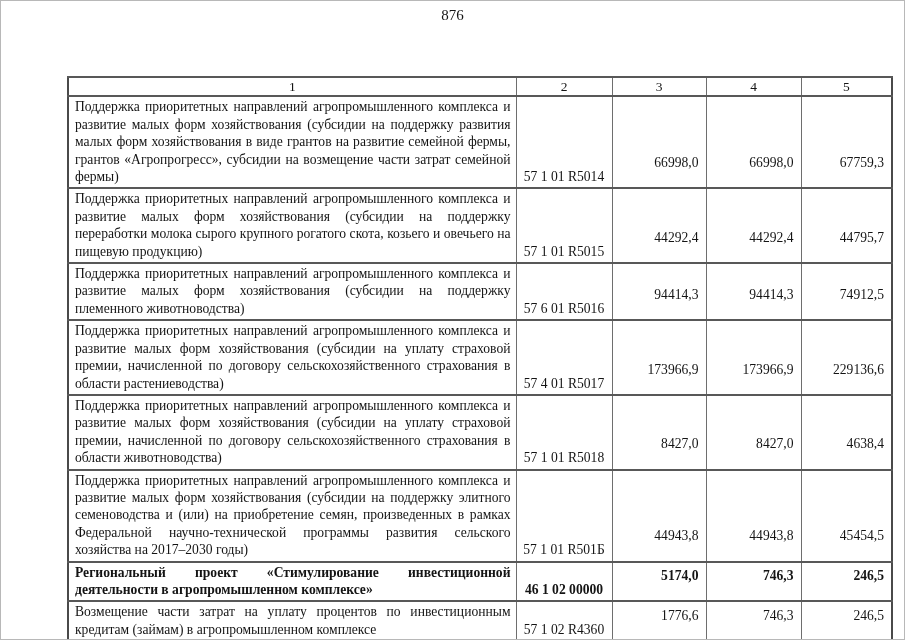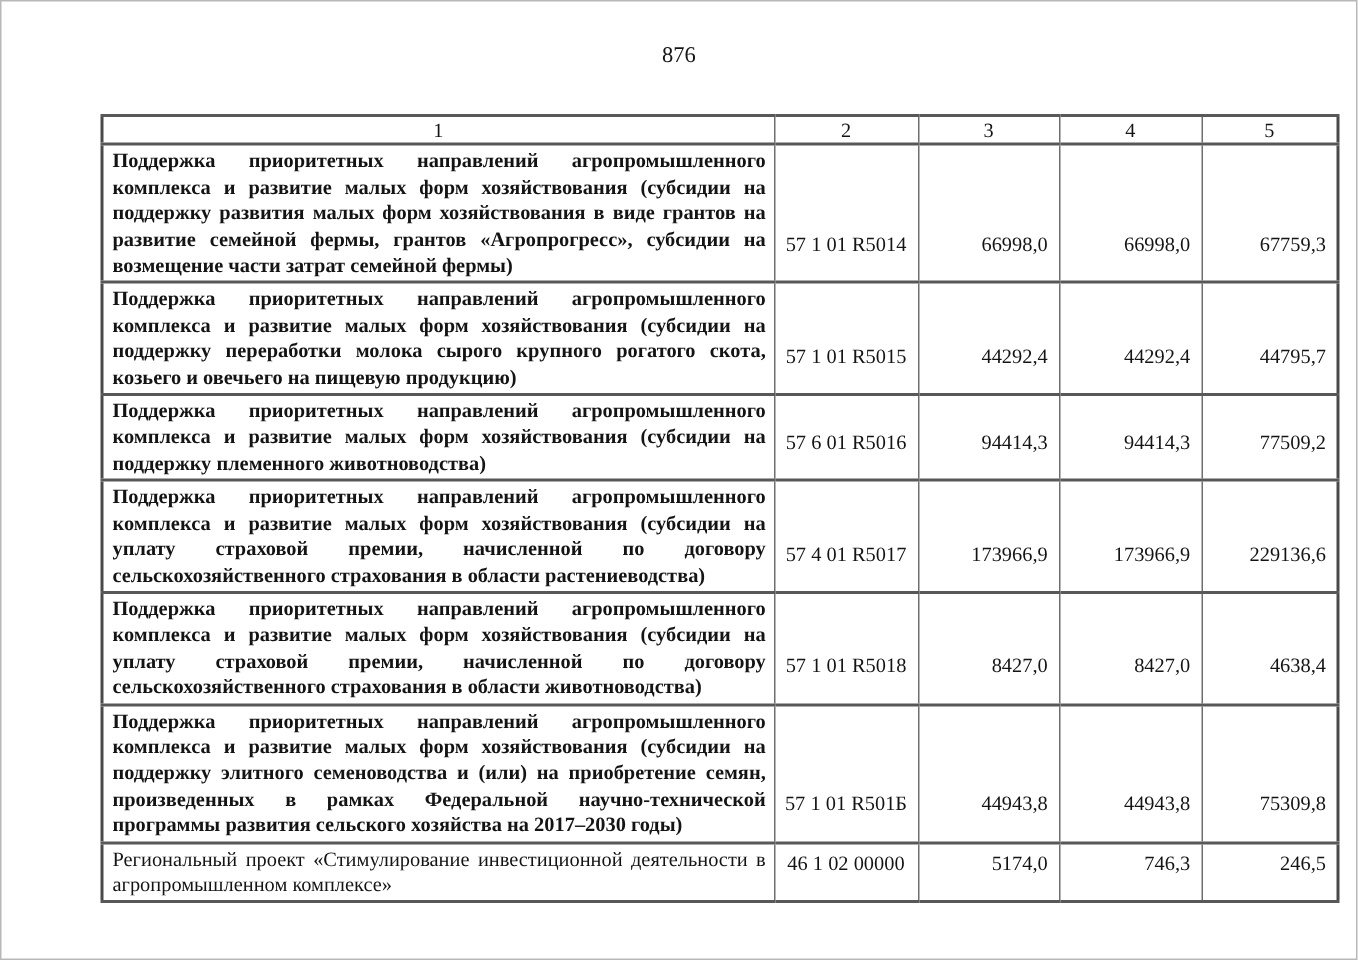--- a/index.html
+++ b/index.html
@@ -7,21 +7,21 @@
     width: 905px; height: 640px;
     background: #ffffff;
     border: 1px solid #b8b8b8;
     box-sizing: border-box;
     position: relative;
     font-family: "Liberation Serif", serif;
     color: #141414;
     overflow: hidden;
   }
   .page-number {
-    position: absolute; top: 28px; left: 0; width: 100%;
+    position: absolute; top: 6px; left: 0; width: 100%;
     text-align: center; font-size: 15px;
   }
   table.budget {
     position: absolute; left: 66px; top: 75px;
     width: 824px;
     border-collapse: collapse;
     table-layout: fixed;
     font-size: 13.6px;
     line-height: 17.4px;
     border: 2px solid #4a4a4a;
@@ -43,35 +43,34 @@
     height: 17px;
     padding: 0 2px;
     text-align: center;
     vertical-align: middle;
   }
   td.name {
     padding: 1px 5px 2px 6px;
     text-align: justify;
     vertical-align: top;
     hyphens: none;
-    font-weight: bold;
   }
   td.code {
     text-align: center;
     vertical-align: bottom;
-    padding: 1px 2px 16px 2px;
+    padding: 1px 2px 2px 2px;
     white-space: nowrap;
   }
   td.num {
     text-align: right;
     vertical-align: bottom;
     padding: 1px 7px 16px 2px;
     white-space: nowrap;
   }
-  tr.bold td { font-weight: normal; }
+  tr.bold td { font-weight: bold; }
 </style>
 </head>
 <body>
 
 <div class="page-number">876</div>
 
 <table class="budget">
   <colgroup>
     <col class="c1">
       <col class="c2">
@@ -101,44 +100,51 @@
     <td class="code">57 1 01 R5015</td>
     <td class="num">44292,4</td>
     <td class="num">44292,4</td>
     <td class="num">44795,7</td>
   </tr>
       <tr>
     <td class="name">Поддержка приоритетных направлений агропромышленного комплекса и развитие малых форм хозяйствования (субсидии на поддержку племенного животноводства)</td>
     <td class="code">57 6 01 R5016</td>
     <td class="num">94414,3</td>
     <td class="num">94414,3</td>
-    <td class="num">77509,2</td>
+    <td class="num">74912,5</td>
   </tr>
       <tr>
     <td class="name">Поддержка приоритетных направлений агропромышленного комплекса и развитие малых форм хозяйствования (субсидии на уплату страховой премии, начисленной по договору сельскохозяйственного страхования в области растениеводства)</td>
     <td class="code">57 4 01 R5017</td>
     <td class="num">173966,9</td>
     <td class="num">173966,9</td>
     <td class="num">229136,6</td>
   </tr>
       <tr>
     <td class="name">Поддержка приоритетных направлений агропромышленного комплекса и развитие малых форм хозяйствования (субсидии на уплату страховой премии, начисленной по договору сельскохозяйственного страхования в области животноводства)</td>
     <td class="code">57 1 01 R5018</td>
     <td class="num">8427,0</td>
     <td class="num">8427,0</td>
     <td class="num">4638,4</td>
   </tr>
       <tr>
     <td class="name">Поддержка приоритетных направлений агропромышленного комплекса и развитие малых форм хозяйствования (субсидии на поддержку элитного семеноводства и (или) на приобретение семян, произведенных в рамках Федеральной научно-технической программы развития сельского хозяйства на 2017–2030 годы)</td>
     <td class="code">57 1 01 R501Б</td>
     <td class="num">44943,8</td>
     <td class="num">44943,8</td>
-    <td class="num">75309,8</td>
+    <td class="num">45454,5</td>
   </tr>
       <tr class="bold">
     <td class="name">Региональный проект «Стимулирование инвестиционной деятельности в агропромышленном комплексе»</td>
     <td class="code">46 1 02 00000</td>
     <td class="num">5174,0</td>
     <td class="num">746,3</td>
     <td class="num">246,5</td>
   </tr>
+      <tr>
+    <td class="name">Возмещение части затрат на уплату процентов по инвестиционным кредитам (займам) в агропромышленном комплексе</td>
+    <td class="code">57 1 02 R4360</td>
+    <td class="num">1776,6</td>
+    <td class="num">746,3</td>
+    <td class="num">246,5</td>
+  </tr>
     </tbody>
 </table>
 
 </body></html>

